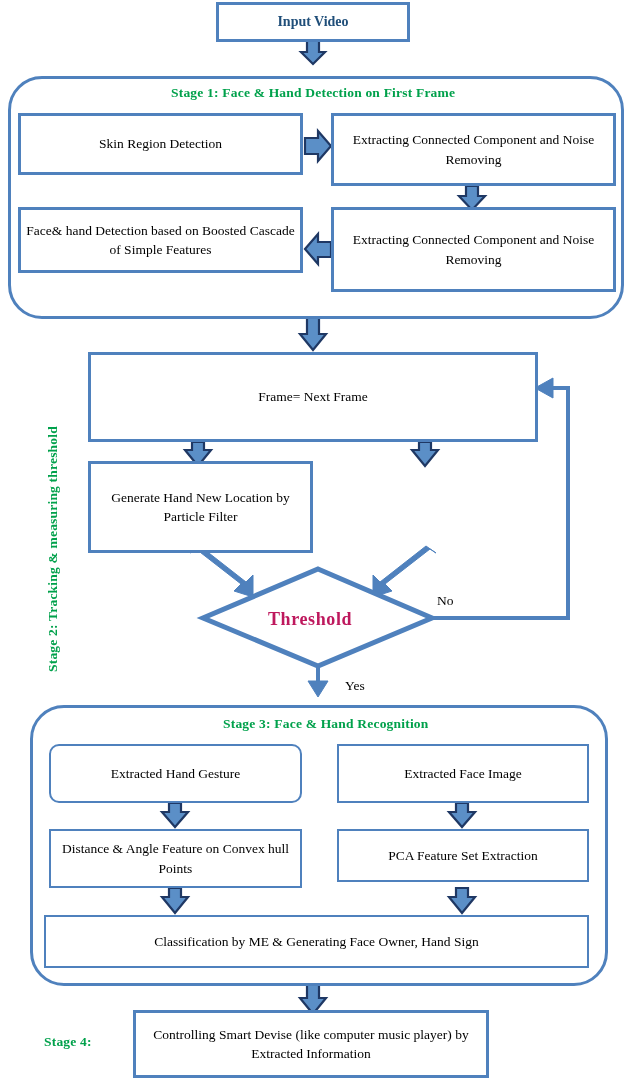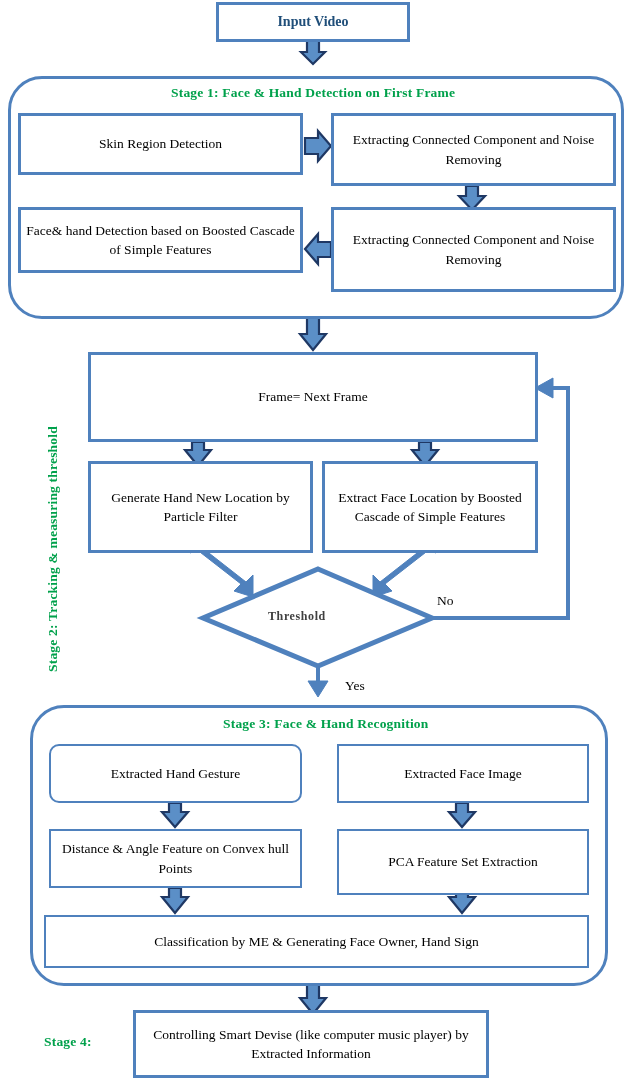--- a/index.html
+++ b/index.html
@@ -61,22 +61,22 @@
   #vec{position:absolute;left:0;top:0;width:632px;height:1082px;pointer-events:none;}
 
   .lbl{
     position:absolute;
     font-size:13.5px;
     color:#000;
     white-space:nowrap;
   }
   .diamond-text{
     position:absolute;
-    font-size:12px;
-    color:#404040;
+    font-size:18px;
+    color:#be185d;
     font-weight:600;
     white-space:nowrap;
     letter-spacing:.6px;
   }
 </style>
 </head>
 <body>
 
 <div id="canvas">
 
@@ -183,23 +183,20 @@
   <div class="stage-caption vertical" style="left:45px;top:672px;">Stage 2: Tracking &amp; measuring threshold</div>
 
   <div class="box" style="left:88px;top:352px;width:450px;height:90px;flex-direction:row;">
     <span>Frame= Next Frame</span>
   </div>
 
   <div class="box" style="left:88px;top:461px;width:225px;height:92px;">
     <span>Generate Hand New Location by Particle Filter</span>
   </div>
 
-  <div class="box" style="left:322px;top:461px;width:216px;height:92px;">
-    <span>Extract Face Location by Boosted Cascade of Simple Features</span>
-  </div>
 
   <div class="diamond-text" style="left:268px;top:609px;">Threshold</div>
 
   <div class="lbl" style="left:437px;top:593px;">No</div>
 
   <div class="lbl" style="left:345px;top:678px;">Yes</div>
 
   <div class="stage-container" style="left:30px;top:705px;width:578px;height:281px;"></div>
 
   <div class="stage-caption" style="left:223px;top:716px;">Stage 3: Face &amp; Hand Recognition</div>
@@ -209,21 +206,21 @@
   </div>
 
   <div class="box thin" style="left:337px;top:744px;width:252px;height:59px;">
     <span>Extracted Face Image</span>
   </div>
 
   <div class="box thin" style="left:49px;top:829px;width:253px;height:59px;">
     <span>Distance &amp; Angle Feature on Convex hull Points</span>
   </div>
 
-  <div class="box thin" style="left:337px;top:829px;width:252px;height:66px;">
+  <div class="box thin" style="left:337px;top:829px;width:252px;height:53px;">
     <span>PCA Feature Set Extraction</span>
   </div>
 
   <div class="box thin" style="left:44px;top:915px;width:545px;height:53px;">
     <span>Classification by ME &amp; Generating Face Owner, Hand Sign</span>
   </div>
 
   <div class="stage-caption" style="left:44px;top:1034px;">Stage 4:</div>
 
   <div class="box" style="left:133px;top:1010px;width:356px;height:68px;">

